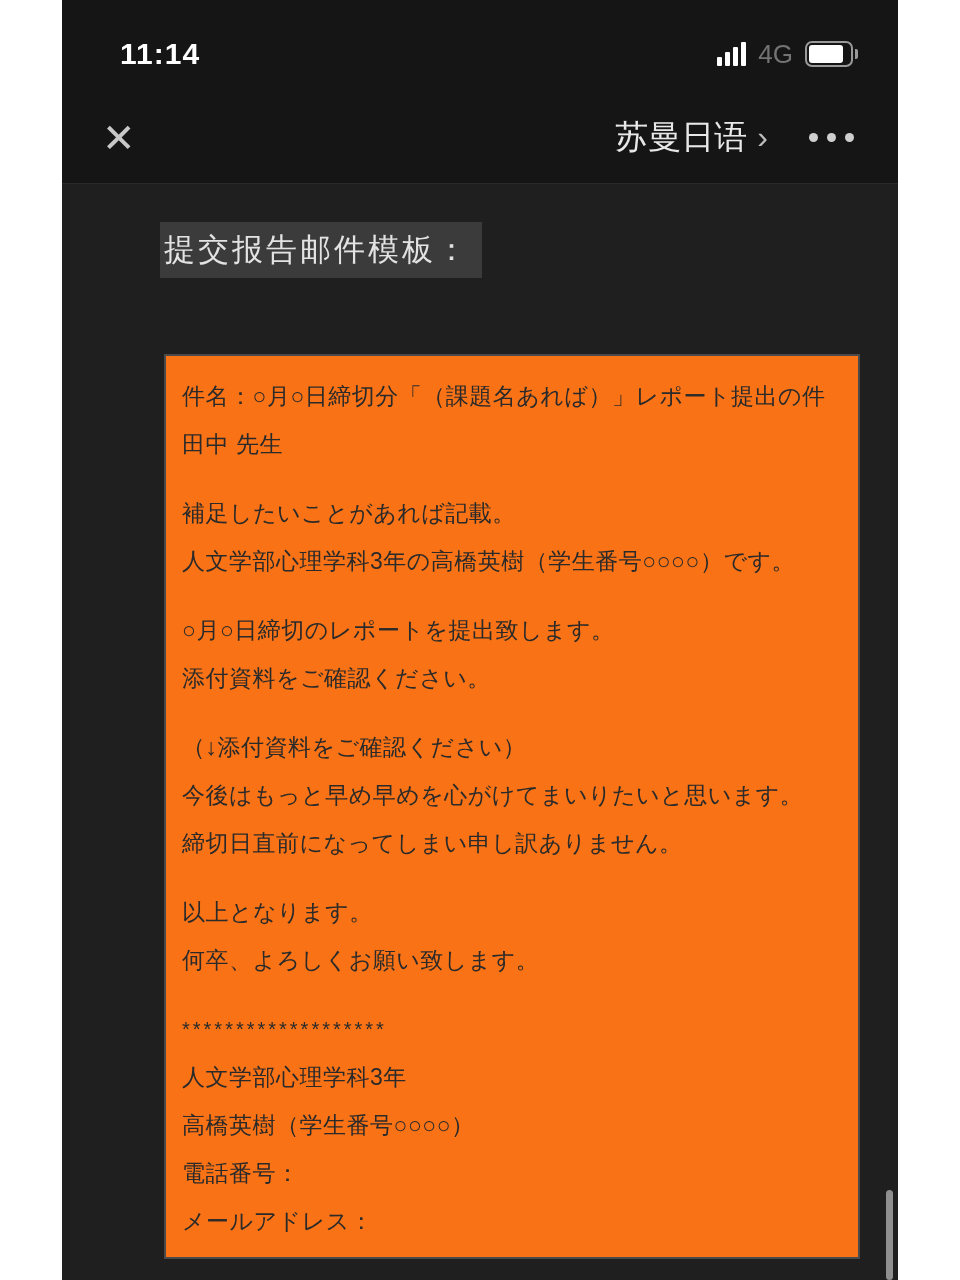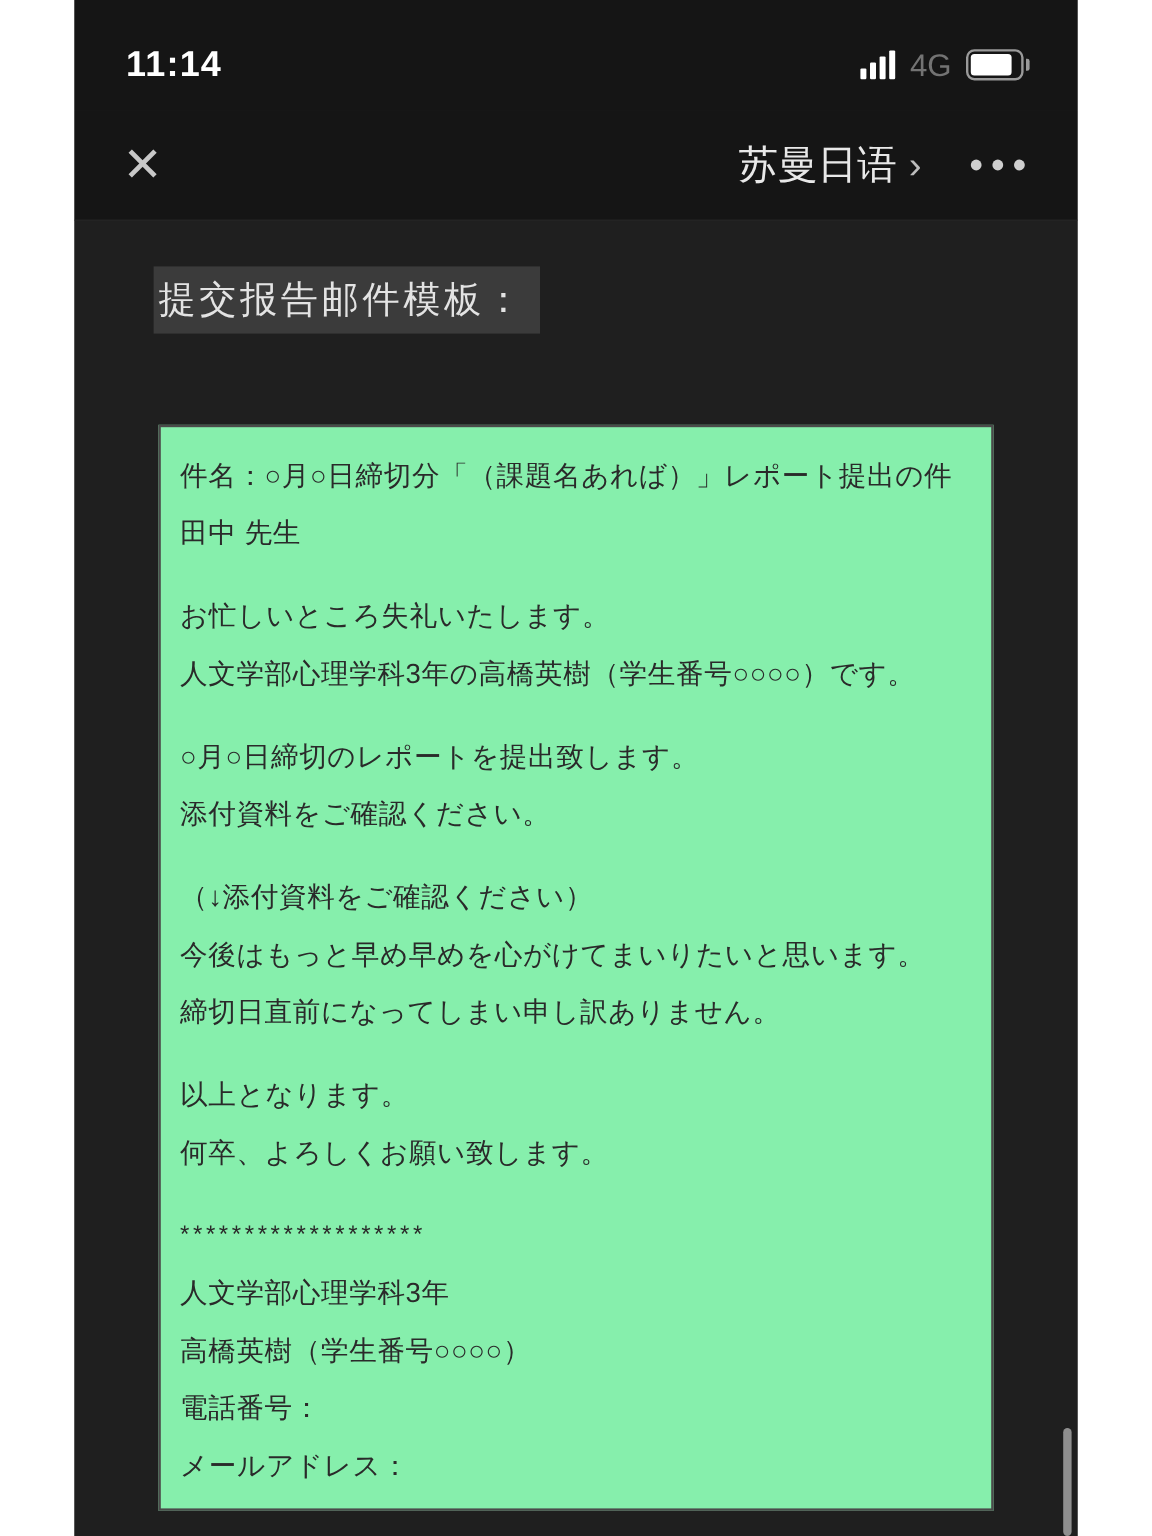--- a/index.html
+++ b/index.html
@@ -4,21 +4,21 @@
 <style>
   * { margin:0; padding:0; box-sizing:border-box; }
   html,body { width:960px; height:1280px; background:#ffffff; overflow:hidden;
               font-family:"Liberation Sans", sans-serif; }
 
   .phone { position:absolute; left:62px; top:0; width:836px; height:1280px;
            background:#1f1f1f; overflow:hidden; }
 
   
   .statusbar { height:92px; background:#151515; display:flex; align-items:center;
-               justify-content:space-between; padding:16px 40px 0 43px;text-align:right; }
+               justify-content:space-between; padding:16px 40px 0 58px;text-align:right; }
   .time { color:#ffffff; font-size:30px; font-weight:700; letter-spacing:1px; }
   .status-right { display:flex; align-items:center; gap:12px; }
   .signal { display:flex; align-items:flex-end; gap:3px; height:24px; }
   .signal .bar { width:5px; background:#ffffff; border-radius:1px; }
   .signal .b1{height:9px;} .signal .b2{height:14px;} .signal .b3{height:19px;} .signal .b4{height:24px;}
   .net { color:#737373; font-size:26px; font-weight:500; }
   .battery { display:flex; align-items:center; }
   .battery-body { width:48px; height:26px; border:2px solid #9a9a9a; border-radius:7px;
                   padding:2px; display:flex; }
   .battery-fill { width:86%; height:100%; background:#ffffff; border-radius:3px; }
@@ -31,25 +31,25 @@
   .nav-left { padding-left:40px; }
   .nav-right { justify-content:flex-end; padding-right:44px; }
   .close-btn { color:#c8c8c8; font-size:40px; font-weight:200; line-height:1; cursor:default; }
   .nav-title-wrap { flex:1; text-align:right; color:#e8e8e8; font-size:33px; font-weight:500;
                     white-space:nowrap; }
   .nav-chevron { color:#bdbdbd; font-size:32px; margin-left:10px; font-weight:400; }
   .more-btn { display:flex; gap:9px; align-items:center; }
   .more-btn .dot { width:9px; height:9px; border-radius:50%; background:#cfcfcf; }
 
   
-  .content { background:#1f1f1f; height:1096px; position:relative; }
+  .content { background:#1f1f1f; height:1096px; position:relative;margin-left:32px; }
   .heading { display:inline-block; margin:38px 0 0 66px; background:#3b3b3b;
              color:#e3e3e3; font-size:31px; letter-spacing:3px; padding:7px 12px 7px 4px; }
 
-  .card { margin:76px 0 0 70px; width:696px; background:#86efac;
+  .card { margin:76px 0 0 70px; width:696px; background:#f97316;
           border:2px solid #4a4a4a; padding:16px 16px 12px 16px; }
   .card p { font-size:23px; line-height:48px; color:#2a2a2a; white-space:nowrap;
             letter-spacing:0.5px; }
   .card p.gap { margin-top:21px; }
   .card p.stars { font-size:20px; letter-spacing:3px; }
 
   
   .scrollbar { position:absolute; right:5px; top:1190px; width:7px; height:90px;
                background:#8f8f8f; border-radius:4px; }
 </style>
@@ -92,21 +92,21 @@
       </span>
     </div>
   </div>
 
   <div class="content">
     <span class="heading">提交报告邮件模板：</span>
 
     <div class="card">
       <p>件名：○月○日締切分「（課題名あれば）」レポート提出の件</p>
       <p>田中 先生</p>
-      <p class="gap">お忙しいところ失礼いたします。</p>
+      <p class="gap">補足したいことがあれば記載。</p>
       <p>人文学部心理学科3年の高橋英樹（学生番号○○○○）です。</p>
       <p class="gap">○月○日締切のレポートを提出致します。</p>
       <p>添付資料をご確認ください。</p>
       <p class="gap">（↓添付資料をご確認ください）</p>
       <p>今後はもっと早め早めを心がけてまいりたいと思います。</p>
       <p>締切日直前になってしまい申し訳ありません。</p>
       <p class="gap">以上となります。</p>
       <p>何卒、よろしくお願い致します。</p>
       <p class="gap stars">*******************</p>
       <p>人文学部心理学科3年</p>

